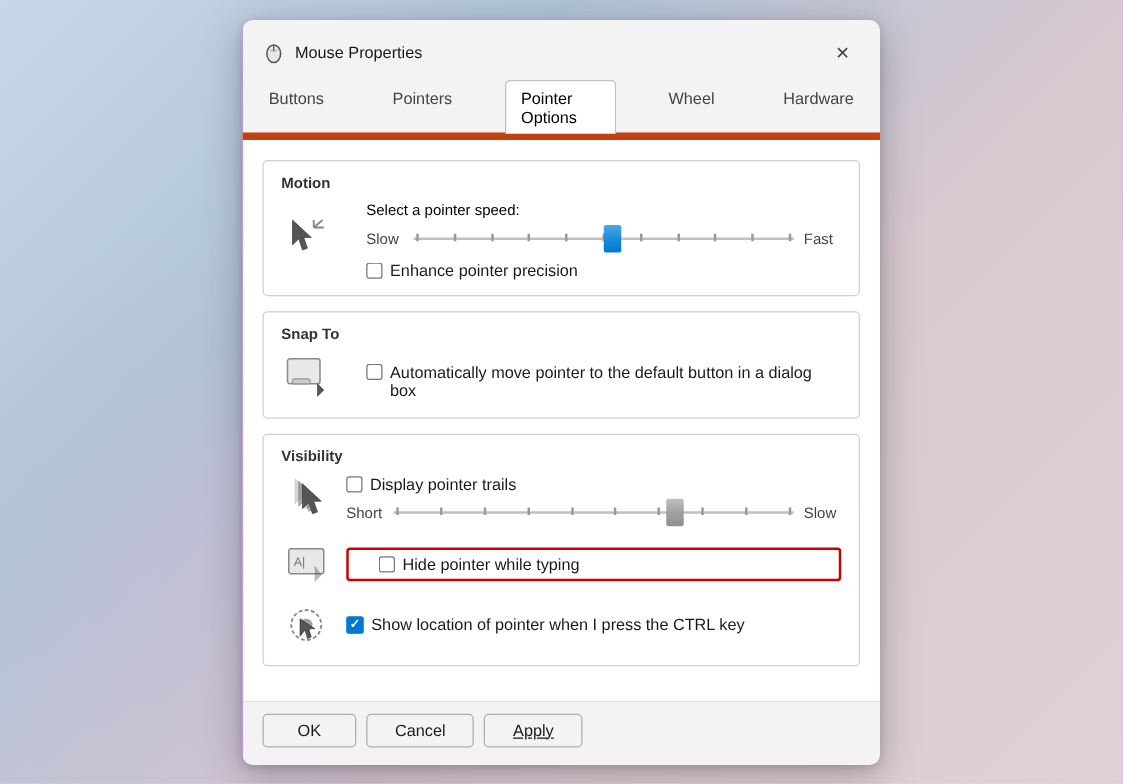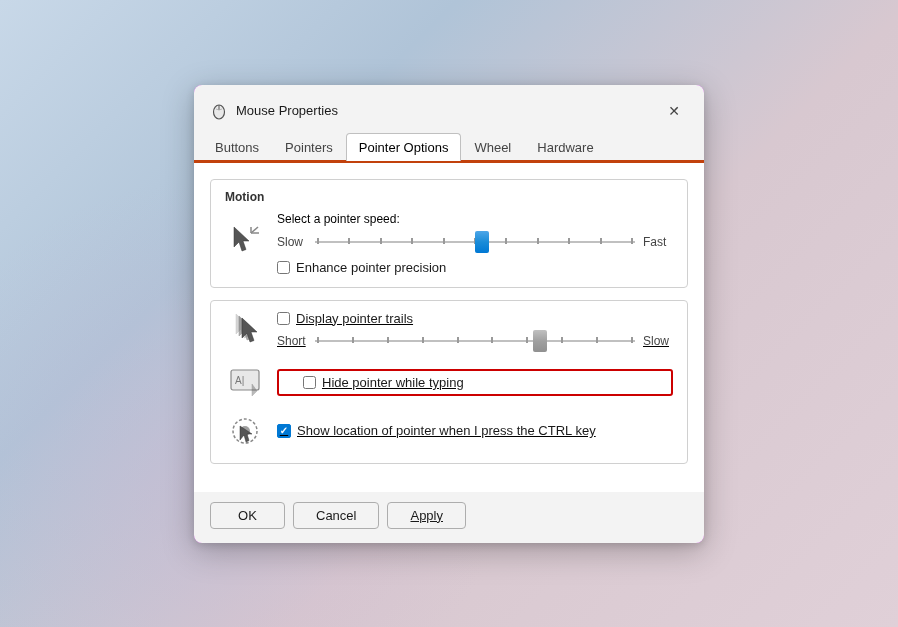--- a/index.html
+++ b/index.html
@@ -78,22 +78,23 @@
       cursor: pointer;
       color: #444;
       font-size: 14px;
       border: none;
       background: transparent;
     }
 
     .tabs {
       display: flex;
       padding: 0 8px;
-      border-bottom: 3px solid #c2410c;
+      border-bottom: 6px solid #c2410c;
       background: #f3f3f3;
+      gap: 29px;
     }
 
     .tab {
       padding: 6px 12px;
       font-size: 13px;
       cursor: pointer;
       color: #444;
       border: 1px solid transparent;
       border-bottom: none;
       margin-bottom: -1px;
@@ -137,20 +138,21 @@
       width: 40px;
       height: 40px;
       display: flex;
       align-items: center;
       justify-content: center;
       flex-shrink: 0;
     }
 
     .section-controls {
       flex: 1;
+      margin-left: 16px;
     }
 
     .speed-label {
       font-size: 12px;
       margin-bottom: 6px;
     }
 
     .slider-row {
       display: flex;
       align-items: center;
@@ -263,21 +265,20 @@
     }
 
     .vis-row {
       display: flex;
       align-items: center;
       gap: 12px;
     }
 
     .vis-controls {
       flex: 1;
-      text-decoration: underline;
     }
 
     .dialog-footer {
       display: flex;
       justify-content: flex-start;
       align-items: center;
       padding: 10px 16px 14px 16px;
       gap: 8px;
       background: #f3f3f3;
     }
@@ -389,22 +390,41 @@
             <span class="slider-label">Fast</span>
           </div>
           <div class="checkbox-row">
             <input type="checkbox" id="precision" style="">
             <label class="checkbox-label" for="precision">Enhance pointer precision</label>
           </div>
         </div>
       </div>
     </div>
 
-
     <div class="section">
+      <div class="section-title">Snap To</div>
+      <div class="snap-section">
+        <div class="section-icon">
+          <svg width="38" height="38" viewBox="0 0 38 38">
+            <rect x="4" y="4" width="26" height="20" rx="2" fill="#e8e8e8" stroke="#888" stroke-width="1.2"></rect>
+            <rect x="8" y="20" width="14" height="4" rx="1.5" fill="#ccc" stroke="#999" stroke-width="1"></rect>
+            <polygon points="28,24 28,34 33,29" fill="#555" stroke="#333" stroke-width="0.5"></polygon>
+          </svg>
+        </div>
+        <div class="section-controls">
+          <div class="checkbox-row">
+            <input type="checkbox" id="snapto" style="">
+            <label class="checkbox-label" for="snapto">Automatically move pointer to the default button in a dialog box</label>
+          </div>
+        </div>
+      </div>
+    </div>
+
+    <div class="section">
+      <div class="section-title">Visibility</div>
 
       <div class="vis-row">
         <div class="section-icon">
           <svg width="38" height="38" viewBox="0 0 38 38">
             <polygon points="10,2 10,22 15,17 18,26 22,24.5 19,16 25,16" fill="#777" stroke="#444" stroke-width="0.5" opacity="0.3"></polygon>
             <polygon points="13,4 13,24 18,19 21,28 25,26.5 22,18 28,18" fill="#777" stroke="#444" stroke-width="0.5" opacity="0.6"></polygon>
             <polygon points="16,6 16,26 21,21 24,30 28,28.5 25,20 31,20" fill="#555" stroke="#333" stroke-width="0.5"></polygon>
           </svg>
         </div>
         <div class="vis-controls">

